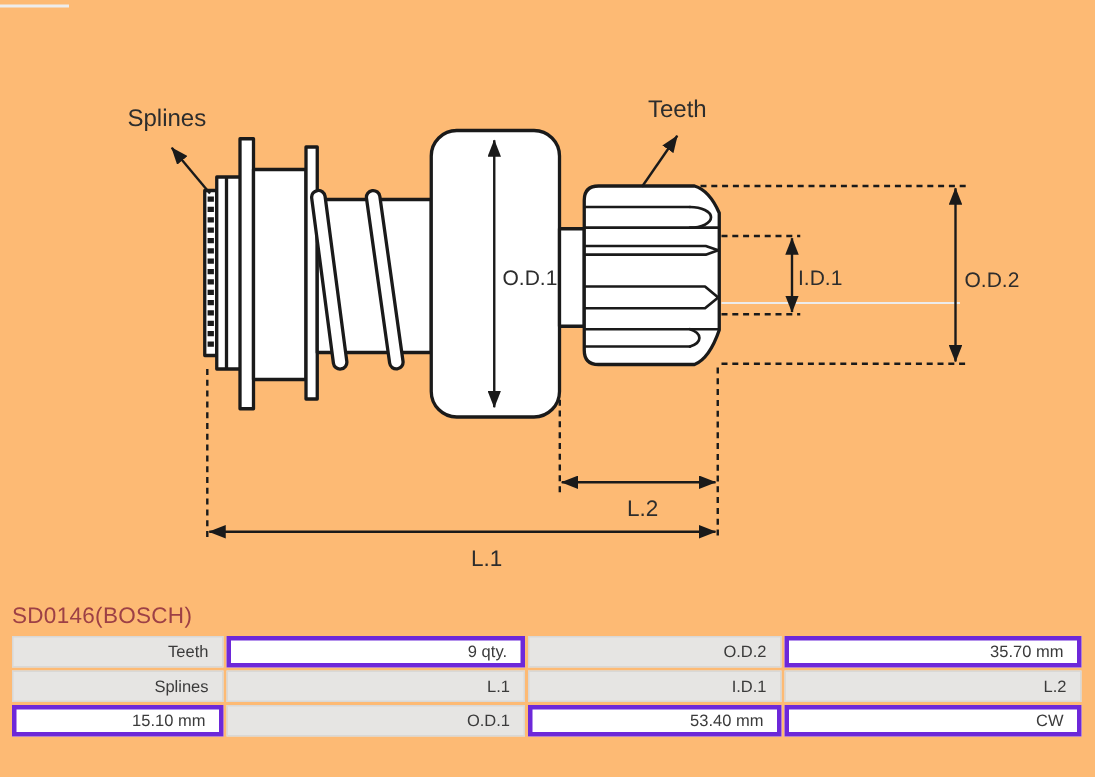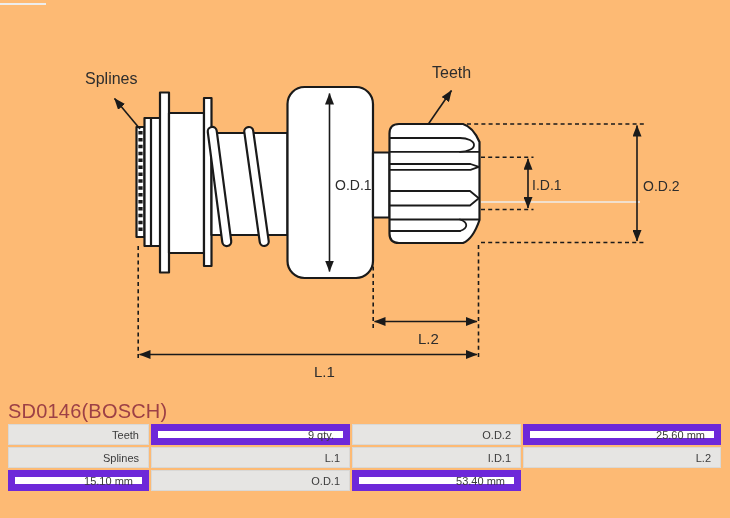--- a/index.html
+++ b/index.html
@@ -6,35 +6,35 @@
   .page{
     position:relative;width:730px;height:518px;background:#fdba74;overflow:hidden;
     font-family:"Liberation Sans",sans-serif;
   }
   .artifact-line{position:absolute;left:0;top:3px;width:46px;height:2px;background:#ededed;}
   .diagram-svg{position:absolute;left:0;top:0;}
   .dim-label{font-family:"Liberation Sans",sans-serif;font-size:14px;fill:#2d2d2d;}
   .callout-label{font-family:"Liberation Sans",sans-serif;font-size:16px;fill:#2d2d2d;}
   .len-label{font-family:"Liberation Sans",sans-serif;font-size:15px;fill:#2d2d2d;}
   .part-title{
-    position:absolute;left:8px;top:402px;font-size:20px;line-height:18px;
+    position:absolute;left:8px;top:402px;font-size:15px;line-height:18px;
     color:#9d4046;letter-spacing:0.2px;
   }
   .spec-table{
     position:absolute;left:8px;top:424px;
     display:grid;grid-template-columns:141px 199px 169px 198px;
     column-gap:2px;row-gap:2px;
   }
   .cell{
     box-sizing:border-box;height:21px;display:flex;align-items:center;
     justify-content:flex-end;padding-right:9px;font-size:11px;color:#3b3b3b;
     white-space:nowrap;
   }
   .cell-label{background:#e6e5e3;border:1px solid #d9d8d6;}
-  .cell-value{background:#ffffff;border:7px solid #6d28d9;}
+  .cell-value{background:#ffffff;border:3px solid #6d28d9;}
 </style>
 </head>
 <body>
 
 <div class="page">
 
   <div class="artifact-line"></div>
 
   <svg class="diagram-svg" width="730" height="396" viewBox="0 0 730 396">
     <defs>
@@ -135,26 +135,27 @@
     <text class="len-label" x="418" y="344">L.2</text>
     <text class="len-label" x="314" y="377">L.1</text>
   </svg>
 
   <div class="part-title">SD0146(BOSCH)</div>
 
   <div class="spec-table">
     <div class="cell cell-label">Teeth</div>
     <div class="cell cell-value">9 qty.</div>
     <div class="cell cell-label">O.D.2</div>
-    <div class="cell cell-value">25.60 mm</div>
+    <div class="cell cell-value">35.70 mm</div>
 
     <div class="cell cell-label">Splines</div>
     <div class="cell cell-label">L.1</div>
 
     <div class="cell cell-label">I.D.1</div>
     <div class="cell cell-label">L.2</div>
     <div class="cell cell-value">15.10 mm</div>
 
     <div class="cell cell-label">O.D.1</div>
     <div class="cell cell-value">53.40 mm</div>
+    <div class="cell cell-value">CW</div>
   </div>
 
 </div>
 
 </body></html>

